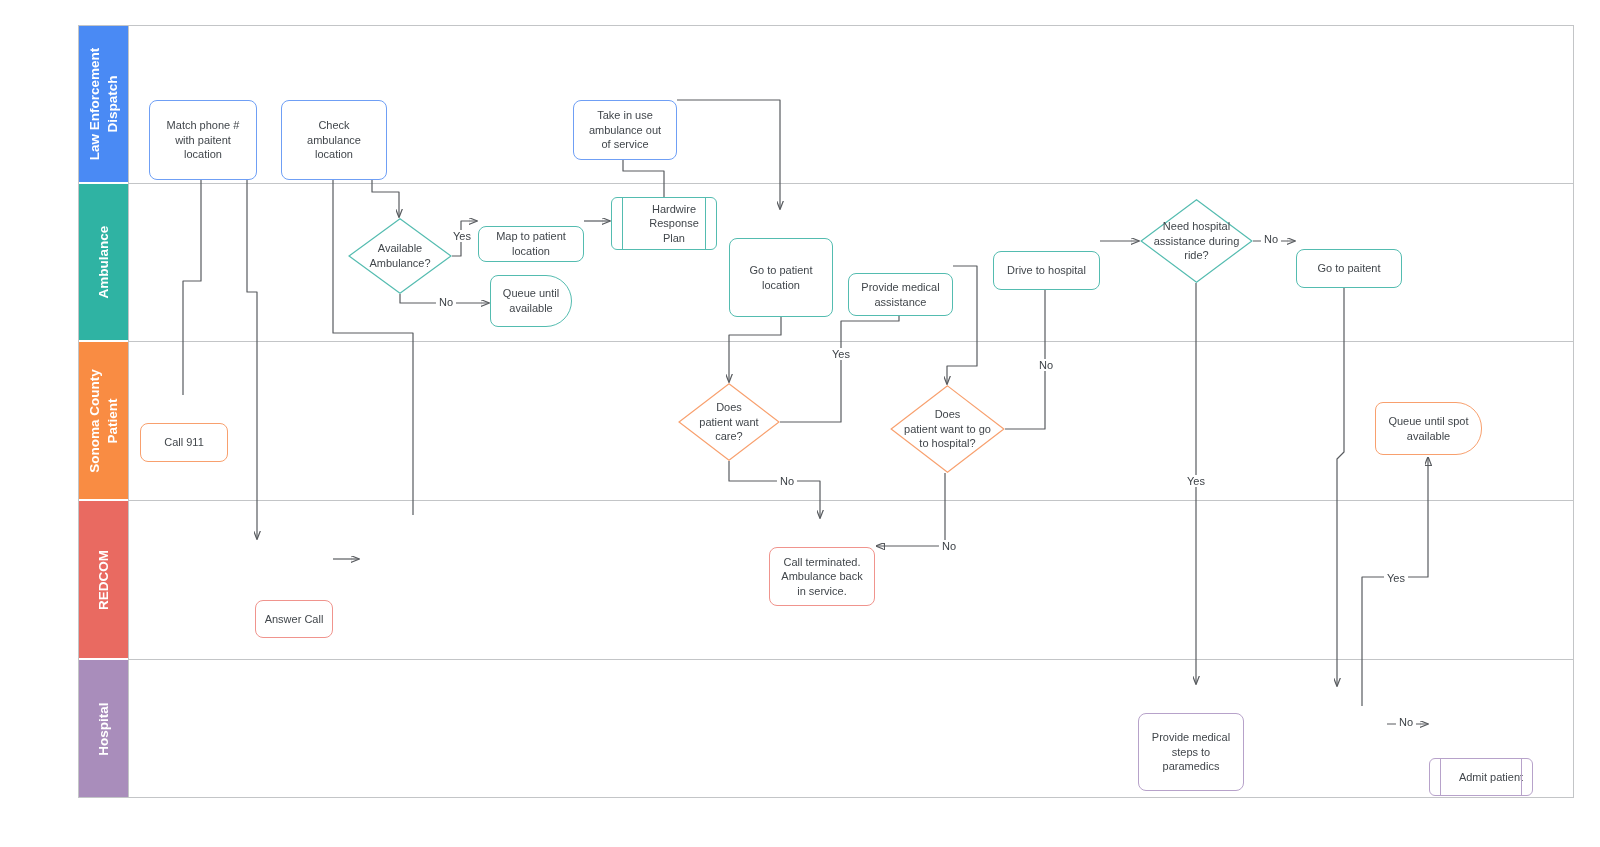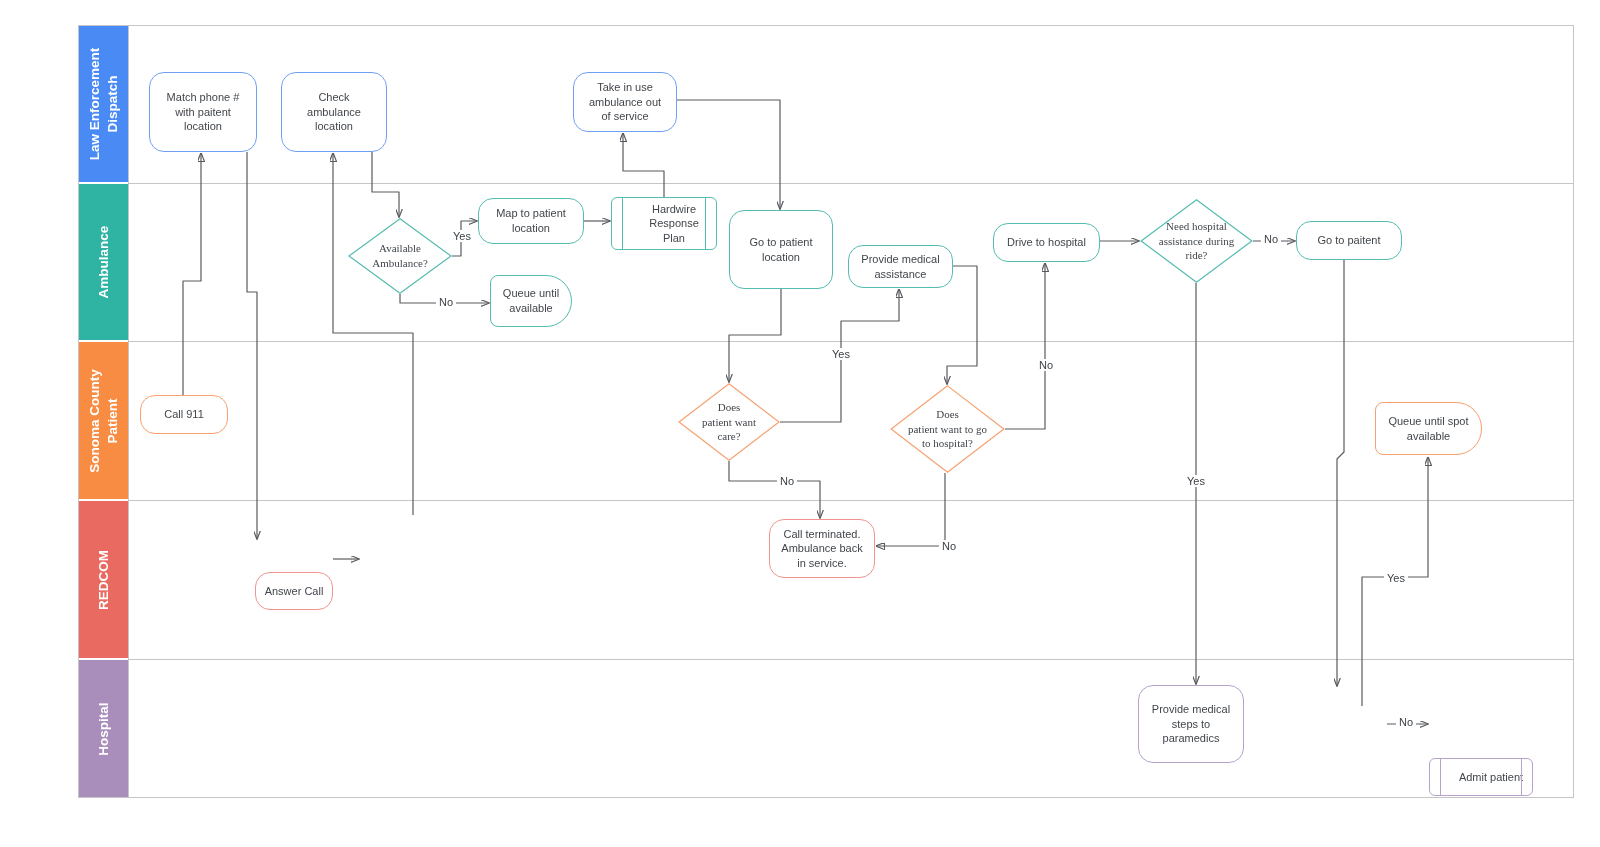--- a/index.html
+++ b/index.html
@@ -18,37 +18,37 @@
     position:absolute; top:50%; left:50%;
     transform:translate(-50%,-50%) rotate(-90deg);
     color:#ffffff; font-weight:bold; font-size:13.5px; line-height:1.3;
     text-align:center; white-space:pre;
   }
   
   .node { position:absolute; background:#ffffff; display:flex; align-items:center;
           justify-content:center; text-align:center; font-size:11px; line-height:1.32;
           box-sizing:border-box; }
   .node span { white-space:pre-line; display:block; }
-  .proc   { border:1px solid; border-radius:15px; }
+  .proc   { border:1px solid; border-radius:8px;margin-top:28px; }
   .delay  { border:1px solid; border-radius:8px 26px 26px 8px; }
   .predef { border:1px solid; border-radius:6px; position:relative;padding-left:20px; }
   .predef .bar { position:absolute; top:0; bottom:0; width:1px; }
   .predef .bar.l { left:10px; } .predef .bar.r { right:10px; }
   .b-blue   { border-color:#6f9ff5; }
   .b-teal   { border-color:#54bcb0; } .b-teal .bar { background:#54bcb0; }
   .b-orange { border-color:#f8a06e; }
   .b-red    { border-color:#f0948d; }
   .b-purple { border-color:#b7a2ca; } .b-purple .bar { background:#b7a2ca; }
   .diamond { background:transparent; }
   .diamond svg.dshape { position:absolute; left:0; top:0; width:100%; height:100%; }
   .diamond polygon { fill:#ffffff; vector-effect:non-scaling-stroke; stroke-width:1.2; }
   .s-teal polygon   { stroke:#54bcb0; }
   .s-orange polygon { stroke:#f8a06e; }
   .s-purple polygon { stroke:#b7a2ca; }
-  .dtext { position:relative; z-index:2;font-family:Liberation Serif, serif; }
+  .dtext { position:relative; z-index:2; }
   
   svg.connectors { position:absolute; left:0; top:0; pointer-events:none; }
   svg.connectors path { fill:none; stroke:#585b5f; stroke-width:1.2; stroke-linejoin:round; }
   .conn-label { position:absolute; transform:translate(-50%,-50%); background:#ffffff;
                 font-size:11px; color:#3d4247; padding:0 3px; z-index:5; }
 </style>
 </head>
 <body>
 
 <div id="canvas">
@@ -135,21 +135,21 @@
 of service</span>
   </div>
 
   <div class="node diamond" style="left:348px;top:218px;width:104px;height:76px">
     <svg class="dshape s-teal" viewBox="0 0 100 100" preserveAspectRatio="none">
         <polygon points="50,1 99,50 50,99 1,50"></polygon>
       </svg>
     <span class="dtext">Available
 Ambulance?</span>
   </div>
-  <div class="node proc b-teal" style="left:478px;top:198px;width:106px;height:46px">
+  <div class="node proc b-teal" style="left:478px;top:198px;width:106px;height:36px">
     <span>Map to patient
 location</span>
   </div>
   <div class="node predef b-teal" style="left:611px;top:197px;width:106px;height:53px">
     <i class="bar l"></i>
       <i class="bar r"></i>
     <span>Hardwire
 Response
 Plan</span>
   </div>

